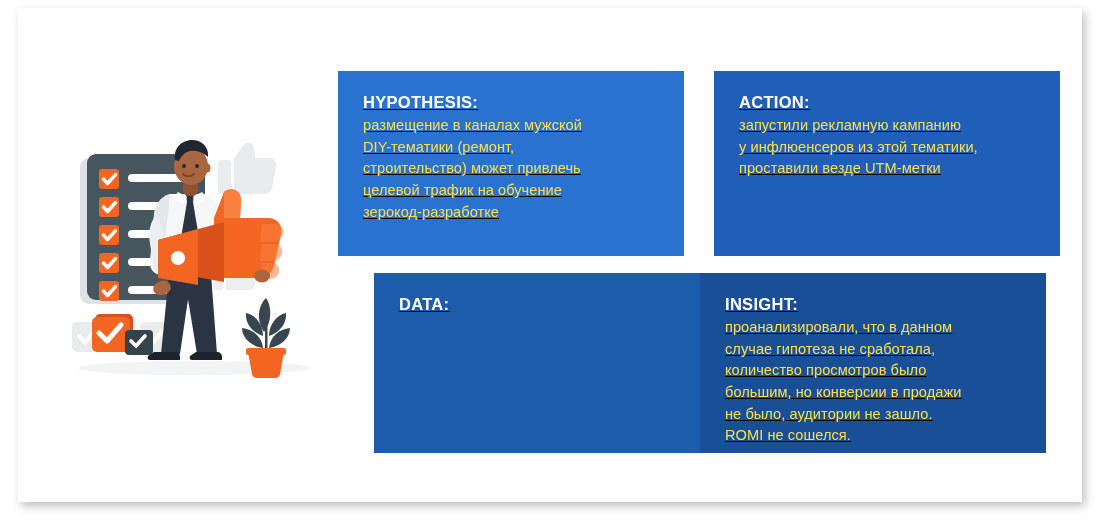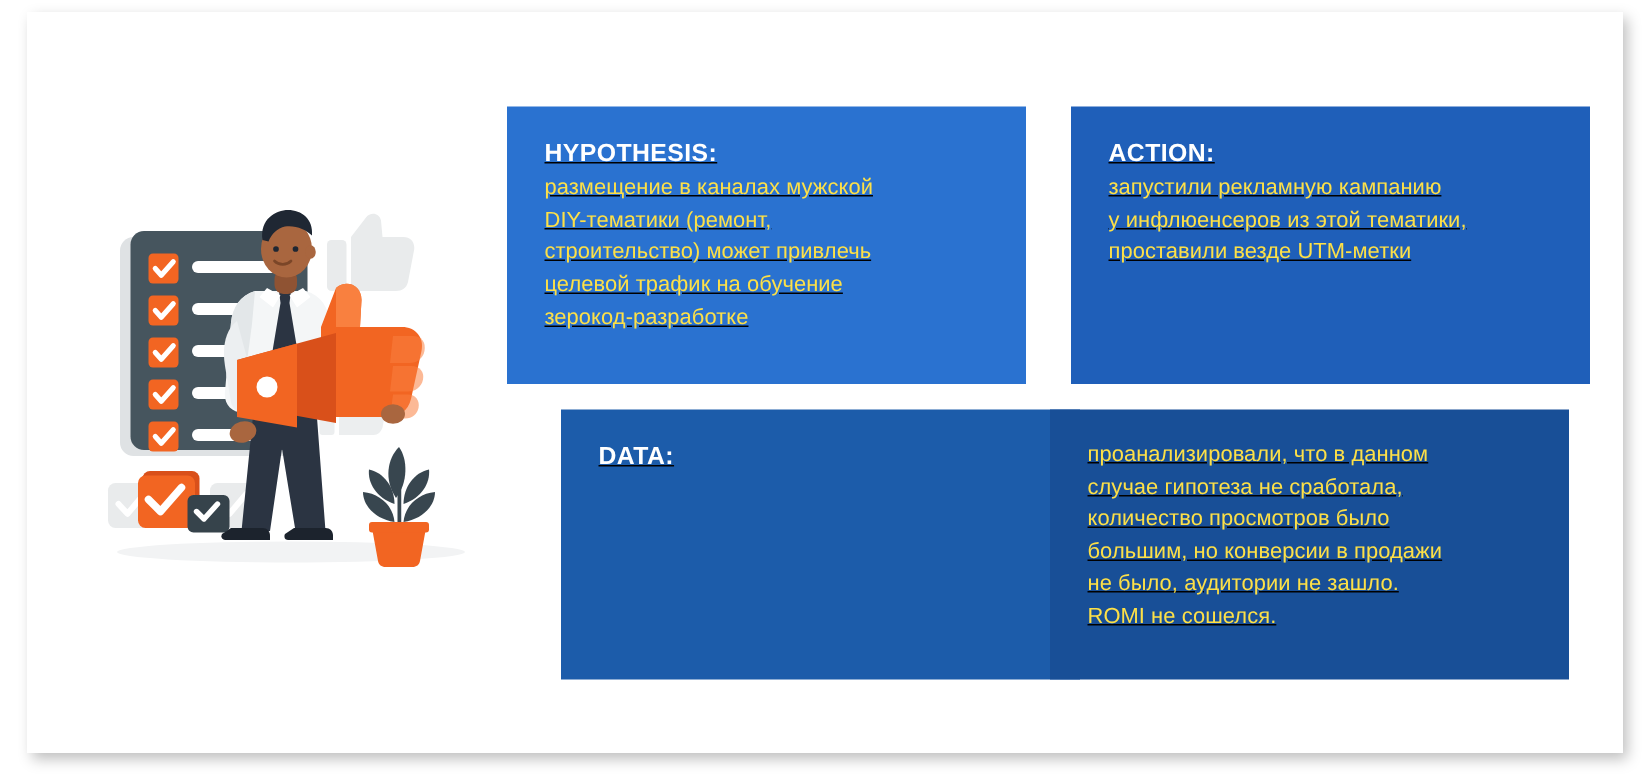--- a/index.html
+++ b/index.html
@@ -234,20 +234,21 @@
     <div class="card-body">запустили рекламную кампанию
 у инфлюенсеров из этой тематики,
 проставили везде UTM-метки</div>
   </div>
 
   <div class="card" id="card-data" style="background: rgb(28, 92, 170);">
     <div class="card-title">DATA:</div>
   </div>
 
   <div class="card" id="card-insight" style="background: rgb(24, 79, 151);">
+    <div class="card-title">INSIGHT:</div>
     <div class="card-body">проанализировали, что в данном
 случае гипотеза не сработала,
 количество просмотров было
 большим, но конверсии в продажи
 не было, аудитории не зашло.
 ROMI не сошелся.</div>
   </div>
 
 </div>
 

